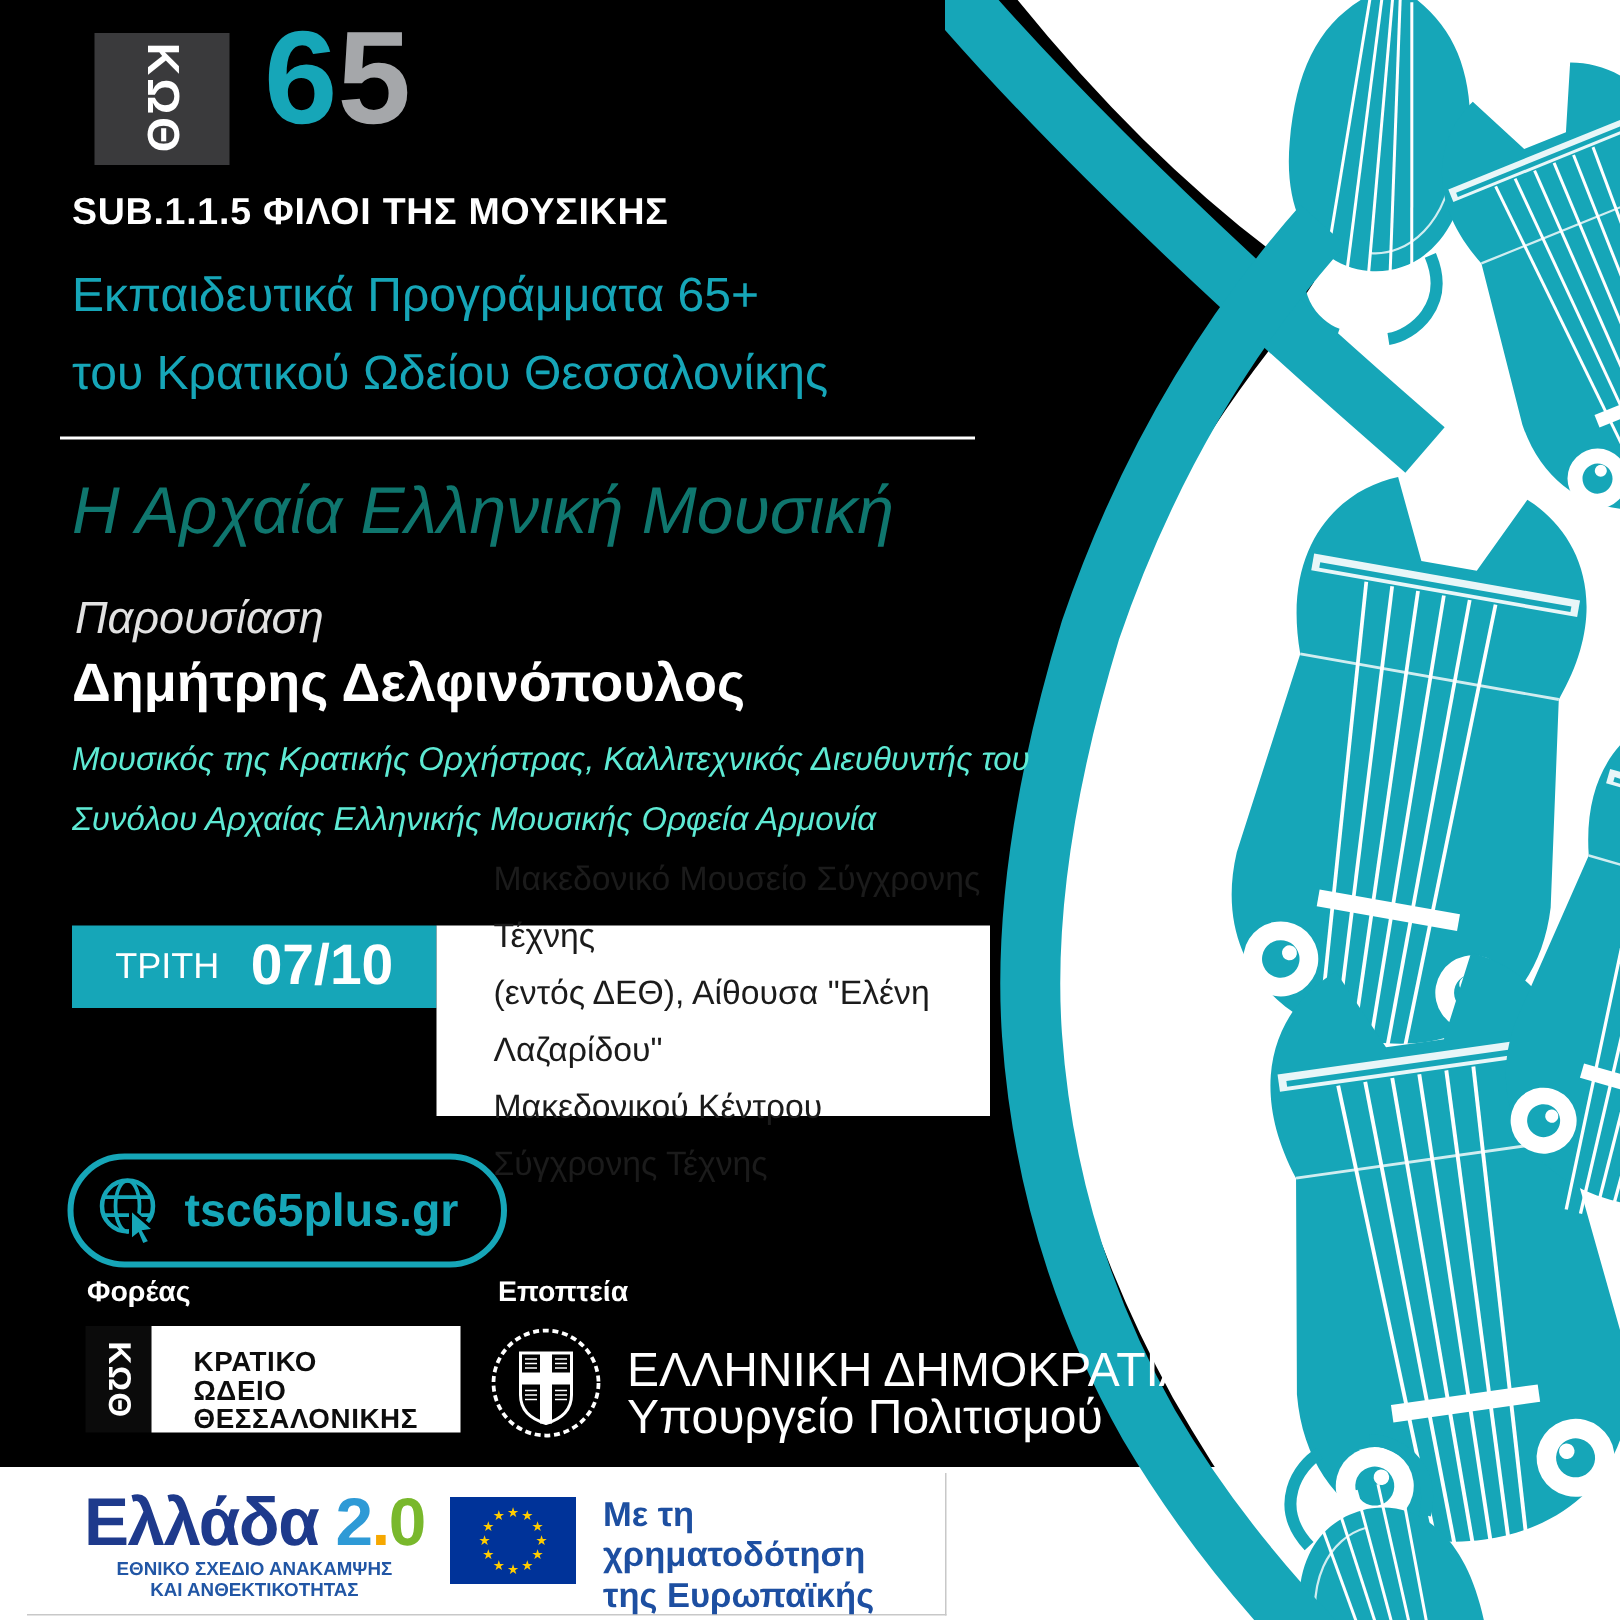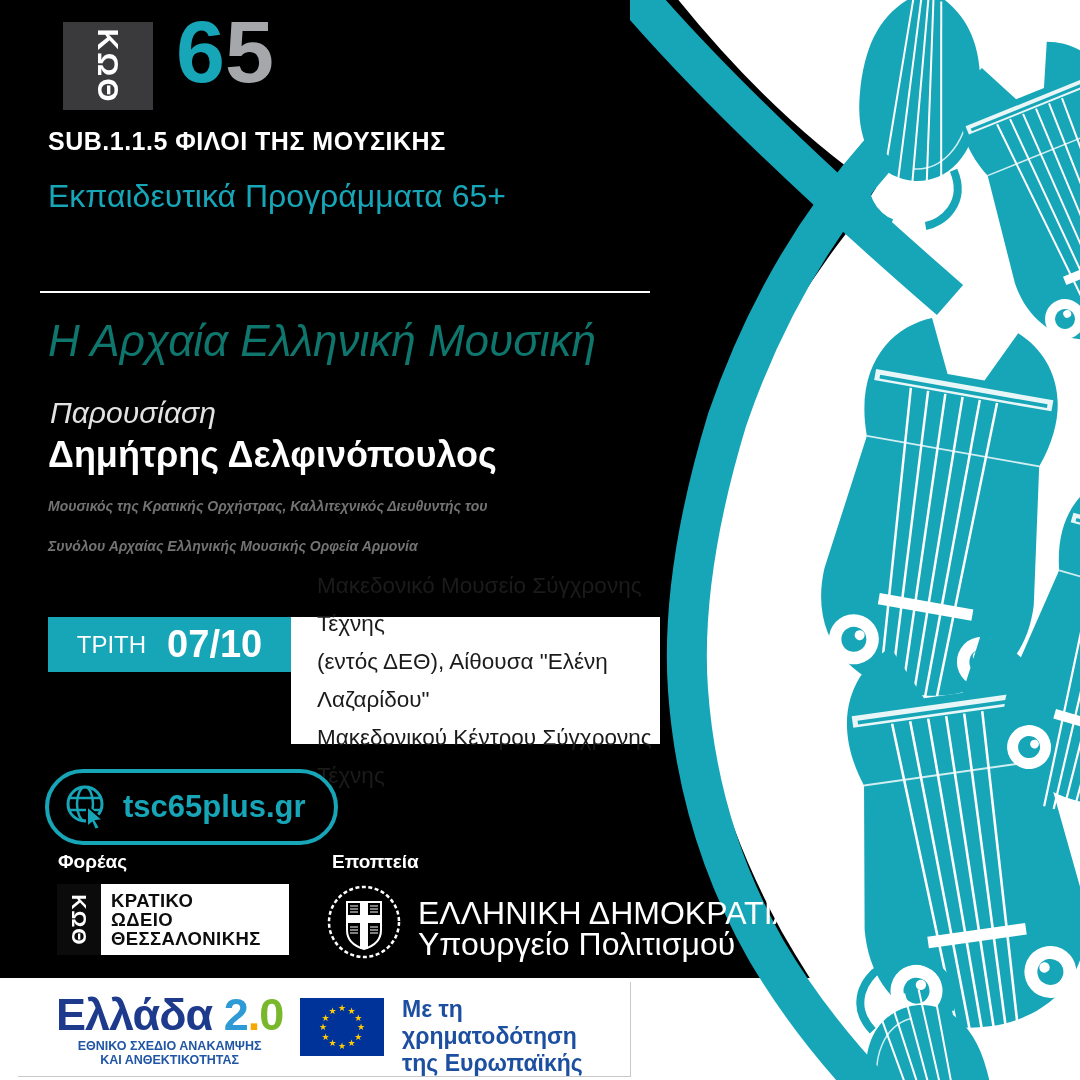--- a/index.html
+++ b/index.html
@@ -18,41 +18,41 @@
   .logo-mark{transform:rotate(90deg);color:#fff;font-weight:bold;font-size:30px;letter-spacing:2px;}
   .logo-65{left:156px;top:8px;z-index:3;font-weight:bold;font-size:88px;line-height:1;margin-left:20px;}
   .digit6{color:var(--teal);} .digit5{color:var(--silver);position:relative;z-index:2;}
   
   .subline{left:48px;top:127px;color:#fff;font-weight:bold;font-size:25px;letter-spacing:.5px;z-index:3;}
   .program{left:48px;top:170px;color:var(--teal);font-size:32px;line-height:52px;z-index:3;}
   .divider{left:40px;top:291px;width:610px;height:2px;background:#fff;z-index:3;}
   .title{left:48px;top:316px;color:#0f766e;font-size:44px;font-style:italic;z-index:3;}
   .pres-label{left:50px;top:396px;color:#e2e2e2;font-size:30px;font-style:italic;z-index:3;}
   .presenter{left:48px;top:434px;color:#fff;font-size:36px;font-weight:bold;z-index:3;}
-  .bio{left:48px;top:486px;color:#737373;font-size:14px;font-style:italic;line-height:40px;z-index:3;font-weight:bold;}
+  .bio{left:48px;top:486px;color:#5eead4;font-size:22px;font-style:italic;line-height:40px;z-index:3;}
   
   .schedule{left:48px;top:617px;width:612px;height:127px;display:flex;z-index:3;}
   .sch-left{width:243px;display:flex;flex-direction:column;}
   .sch-date{height:55px;background:var(--teal);display:flex;align-items:center;justify-content:center;gap:21px;}
   .sch-day{color:#fff;font-size:24px;} .sch-dm{color:#fff;font-size:38px;font-weight:bold;}
   .sch-time{height:72px;background:#000;display:flex;align-items:center;justify-content:center;
     color:var(--teal);font-size:42px;font-weight:bold;}
   .sch-venue{flex:1;background:#fff;color:var(--ink);font-size:22.5px;line-height:38px;
-    display:flex;flex-direction:column;justify-content:center;padding-left:26px;}
+    display:flex;flex-direction:column;justify-content:center;padding-left:38px;}
   
   .pill{left:45px;top:769px;width:272px;height:68px;border:4px solid var(--teal);border-radius:40px;
     display:flex;align-items:center;padding-left:13px;z-index:3;cursor:pointer;background:transparent;}
   .pill-url{color:var(--teal);font-size:31px;font-weight:bold;margin-left:13px;}
   
   .small-label{color:#fff;font-size:19px;font-weight:bold;z-index:3;}
   .koth{left:57px;top:884px;display:flex;z-index:3;}
   .koth-mark{width:44px;height:71px;background:#0b0b0b;display:flex;align-items:center;justify-content:center;}
   .koth-mark span{transform:rotate(90deg);color:#fff;font-weight:bold;font-size:21px;letter-spacing:1px;}
-  .koth-name{width:178px;height:71px;background:#fff;display:flex;flex-direction:column;justify-content:center;
-    padding-left:10px;color:#0d0d0d;font-weight:800;font-size:18.5px;line-height:19px;letter-spacing:.4px;}
+  .koth-name{width:178px;height:71px;background:#fff;display:flex;flex-direction:column;justify-content:flex-end;
+    padding-left:28px;color:#0d0d0d;font-weight:800;font-size:18.5px;line-height:19px;letter-spacing:.4px;}
   .gov-text{left:418px;top:898px;color:#fff;font-size:32px;line-height:31px;z-index:3;}
   
   .band{left:0;top:978px;width:1080px;height:102px;background:#fff;z-index:1;}
   .banner{left:18px;top:982px;width:612px;height:94px;z-index:3;
     border-right:1px solid var(--hair);border-bottom:1px solid var(--hair);}
   .greece{position:absolute;left:38px;top:10px;text-align:center;}
   .greece-line{font-size:45px;font-weight:bold;letter-spacing:-1px;line-height:45px;}
   .g-name{color:var(--navy);} .g-2{color:var(--azure);} .g-dot{color:var(--dot);} .g-0{color:var(--green);}
   .greece-sub{color:#2156a5;font-size:12.5px;font-weight:bold;line-height:14px;margin-top:2px;}
   .euflag{position:absolute;left:282px;top:16px;}
@@ -131,20 +131,21 @@
   <div class="abs logo-box">
     <span class="logo-mark">ΚΩΘ</span>
   </div>
   <div class="abs logo-65">
     <span class="digit6">6</span><span class="digit5">5</span>
   </div>
 
   <div class="abs subline">SUB.1.1.5 ΦΙΛΟΙ ΤΗΣ ΜΟΥΣΙΚΗΣ</div>
   <div class="abs program">
     <div>Εκπαιδευτικά Προγράμματα 65+</div>
+    <div>του Κρατικού Ωδείου Θεσσαλονίκης</div>
   </div>
   <div class="abs divider"></div>
 
   <div class="abs title">Η Αρχαία Ελληνική Μουσική</div>
   <div class="abs pres-label">Παρουσίαση</div>
   <div class="abs presenter">Δημήτρης Δελφινόπουλος</div>
   <div class="abs bio">
     <div>Μουσικός της Κρατικής Ορχήστρας, Καλλιτεχνικός Διευθυντής του</div>
     <div>Συνόλου Αρχαίας Ελληνικής Μουσικής Ορφεία Αρμονία</div>
   </div>

